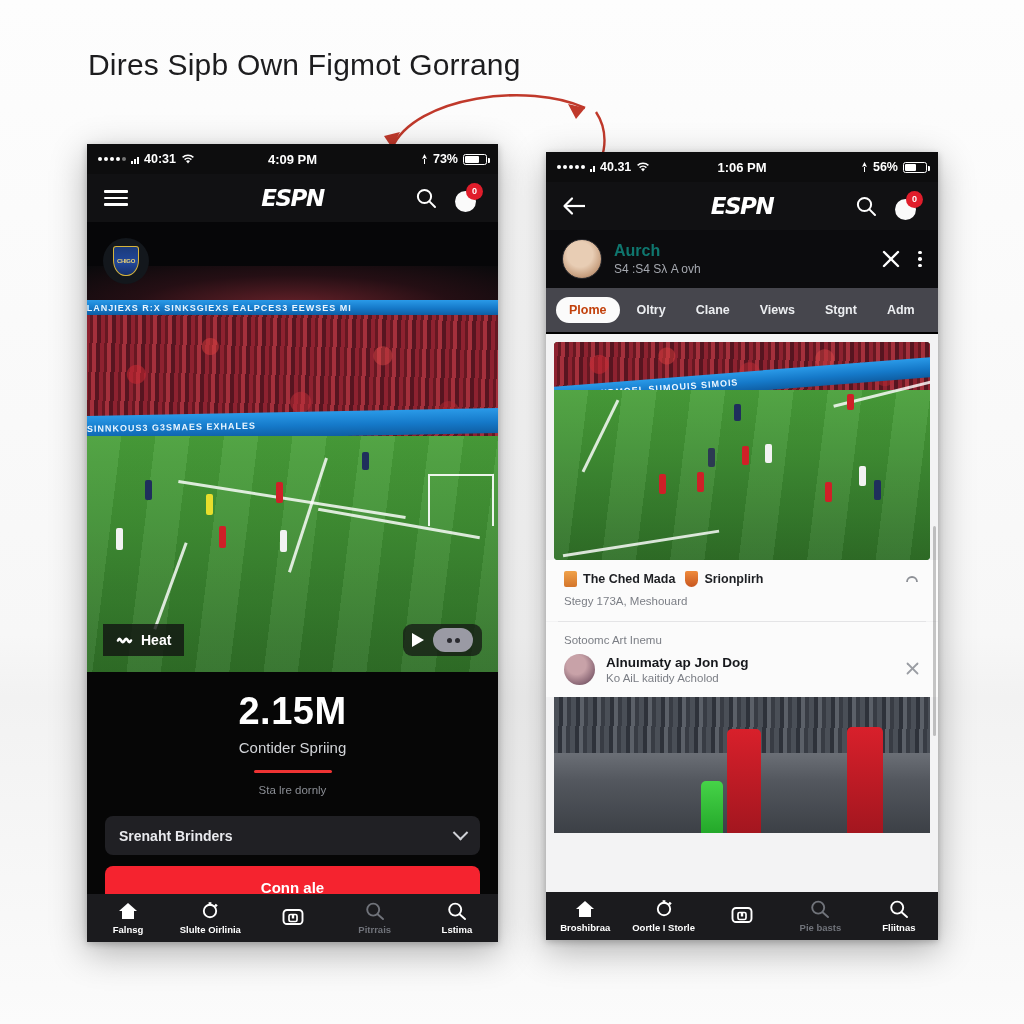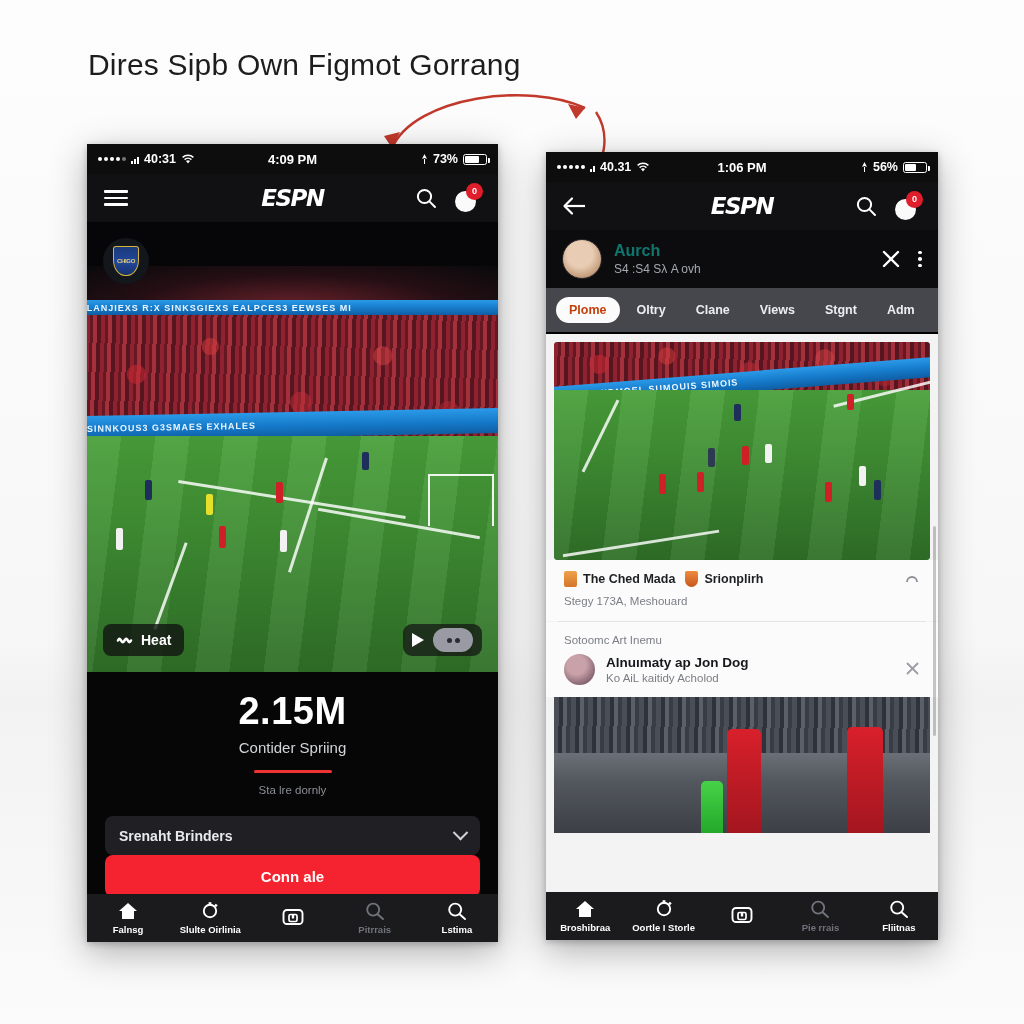--- a/index.html
+++ b/index.html
@@ -135,21 +135,21 @@
       repeating-linear-gradient(97deg, rgba(255,255,255,.055) 0 34px, rgba(0,0,0,.05) 34px 68px),
       linear-gradient(180deg,#49a03a 0%, #3f8e33 40%, #2f6f27 100%);
   }
   .line { position: absolute; background: rgba(255,255,255,.82); }
   .goal { position: absolute; border: 2.5px solid rgba(255,255,255,.9); border-bottom: none; }
   .player { position: absolute; width: 7px; border-radius: 2px; }
 
   
   .heat-badge {
     position: absolute; left: 16px; bottom: 0; height: 32px;
-    background: rgba(18,20,18,.80); border-radius: 8px;
+    background: rgba(18,20,18,.80); border-radius: 0;
     display: flex; align-items: center; gap: 8px; padding: 0 13px;
     color: #fff; font-size: 14px; font-weight: bold;
   }
   .media-ctrl {
     position: absolute; right: 16px; bottom: 0; height: 32px;
     background: rgba(18,20,18,.72); border-radius: 9px;
     display: flex; align-items: center; gap: 9px; padding: 0 9px;
   }
   .play-tri { width: 0; height: 0; border-left: 12px solid #fff; border-top: 7.5px solid transparent; border-bottom: 7.5px solid transparent; }
   .pill-toggle {
@@ -167,21 +167,21 @@
 
   
   .form-zone { background: #060606; padding: 10px 18px 14px; }
   .dropdown {
     height: 39px; background: #202024; border-radius: 8px;
     display: flex; align-items: center; padding: 0 14px;
     color: #e9eaee; font-size: 14px; font-weight: bold;
   }
   .chev { margin-left: auto; width: 11px; height: 11px; border-right: 2.3px solid #cfd1d6; border-bottom: 2.3px solid #cfd1d6; transform: rotate(45deg) translate(-2px,-2px); }
   .cta {
-    height: 42px; background: #f5232f; border-radius: 8px;
+    margin-top: 11px; height: 42px; background: #f5232f; border-radius: 8px;
     display: flex; align-items: center; justify-content: center;
     color: #fff; font-size: 15px; font-weight: bold;
   }
 
   
   .tabbar {
     position: absolute; left: 0; right: 0; bottom: 0; height: 48px;
     background: #1b1b1e; display: flex; align-items: center;
   }
   .tab { flex: 1; display: flex; flex-direction: column; align-items: center; gap: 3px; }
@@ -586,21 +586,21 @@
         <rect x="8" y="7.5" width="8" height="7" rx="1.6" fill="none" stroke="#fff" stroke-width="1.7"></rect>
         <rect x="10.8" y="7.5" width="2.4" height="4" fill="#fff"></rect>
       </svg>
       <span class="lbl"></span>
     </div>
     <div class="tab dim">
       <svg width="22" height="20" viewBox="0 0 22 20">
         <circle cx="9.2" cy="8.6" r="6" fill="none" stroke="#70737a" stroke-width="1.9"></circle>
         <line x1="13.6" y1="13.2" x2="19" y2="18" stroke="#70737a" stroke-width="1.9" stroke-linecap="round"></line>
       </svg>
-      <span class="lbl">Pie rrais</span>
+      <span class="lbl">Pie basts</span>
     </div>
     <div class="tab">
       <svg width="22" height="20" viewBox="0 0 22 20">
         <circle cx="9.2" cy="8.6" r="6" fill="none" stroke="#fff" stroke-width="1.9"></circle>
         <line x1="13.6" y1="13.2" x2="19" y2="18" stroke="#fff" stroke-width="1.9" stroke-linecap="round"></line>
       </svg>
       <span class="lbl">Fliitnas</span>
     </div>
   </div>
 </div>

